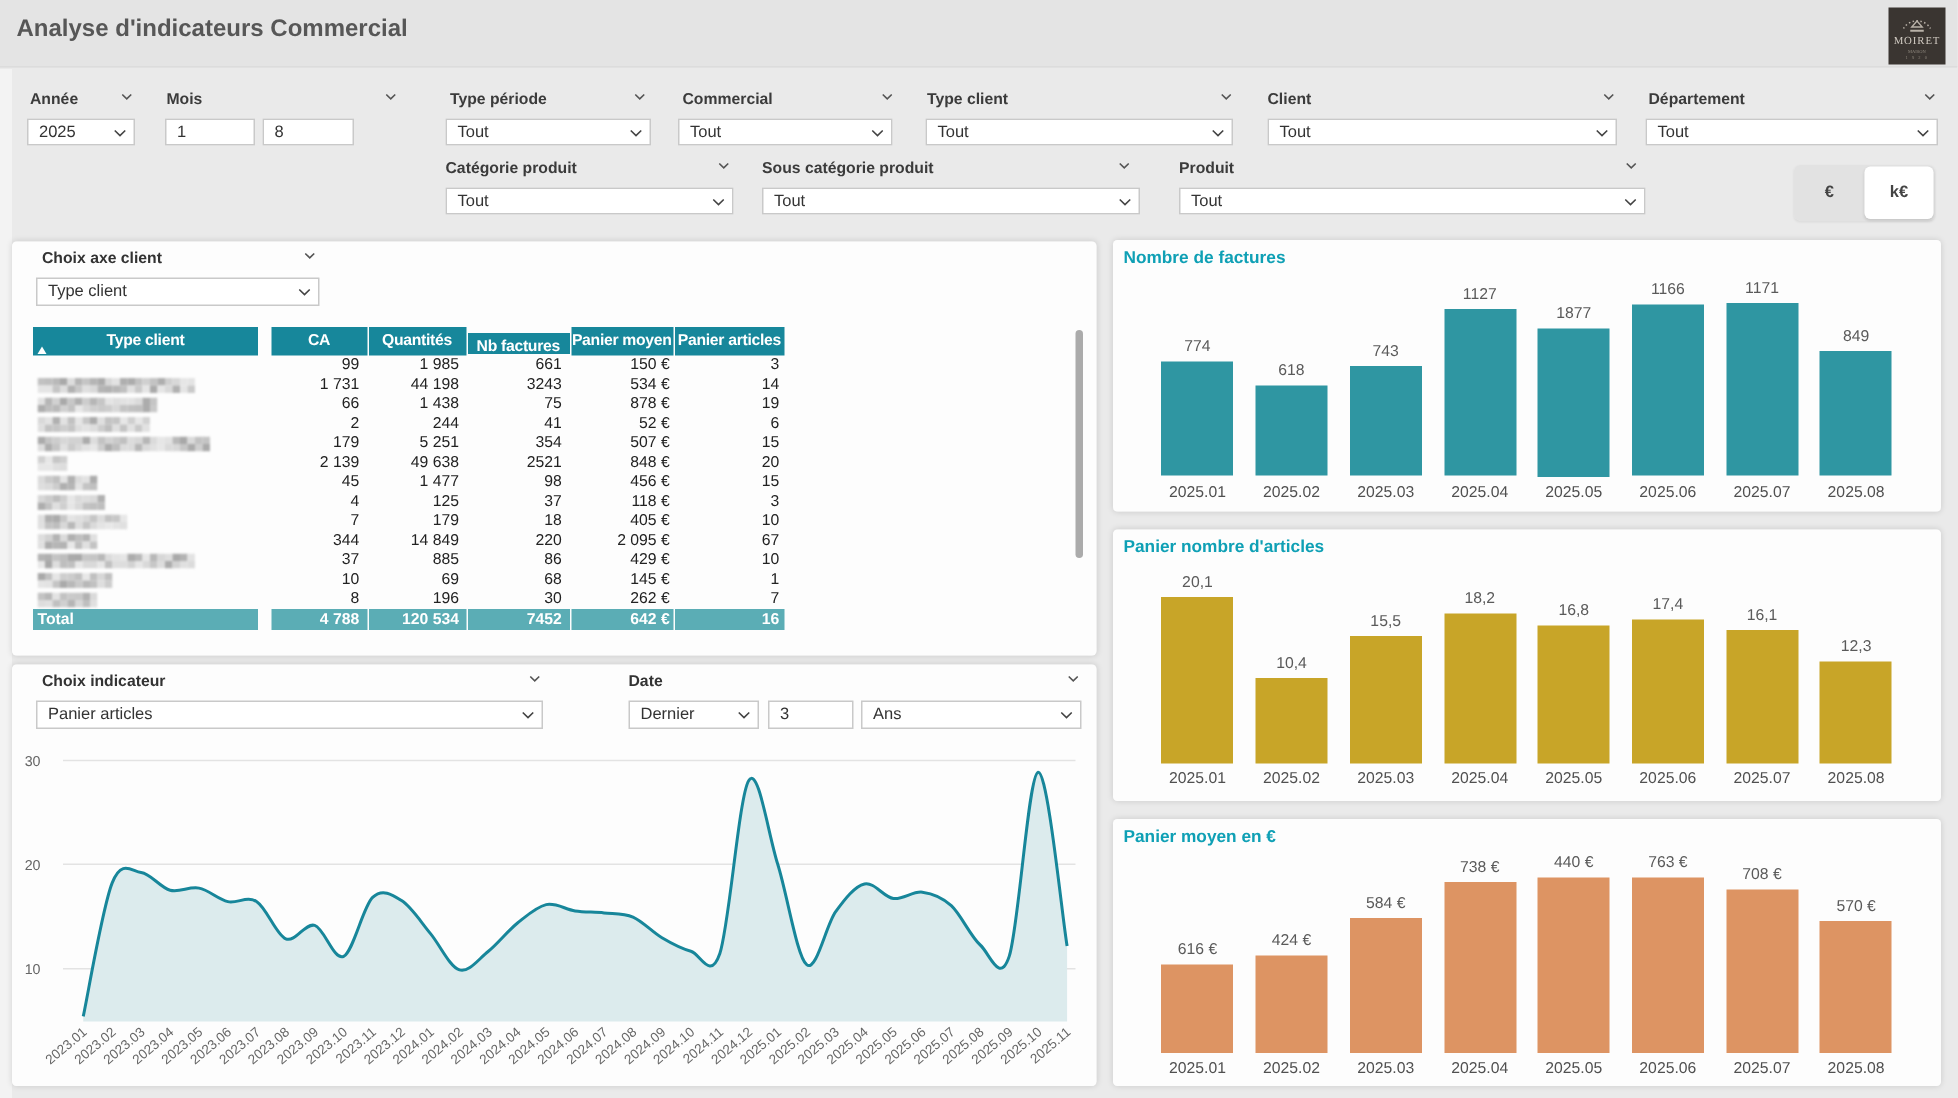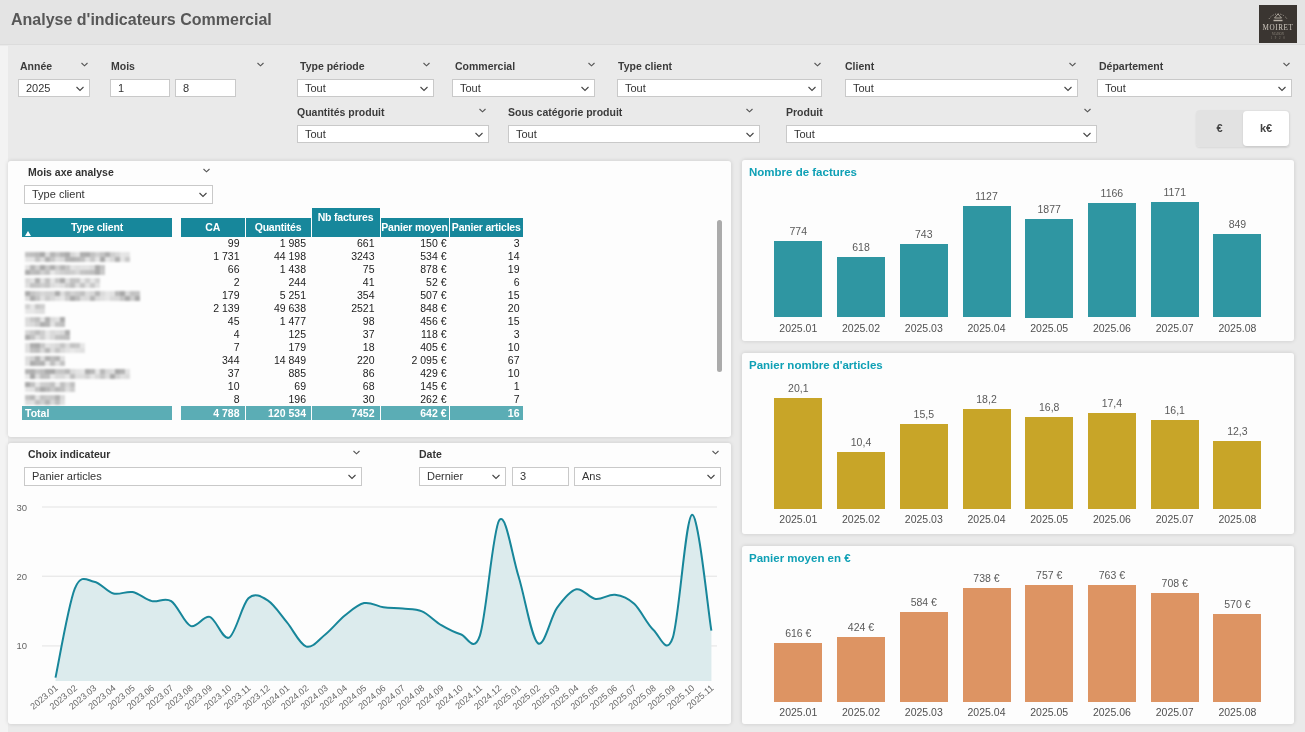--- a/index.html
+++ b/index.html
@@ -83,21 +83,21 @@
     <path d="M0.5 1 L4.0 4.4 L7.5 1" fill="none" stroke="#444" stroke-width="1.1"></path>
   </svg>
 <div class="abs dd" style="left:845px;top:79px;width:233px;height:18px;font-size:11px">Tout</div>
 <svg class="abs" style="left:1064px;top:85.8px" width="8" height="6.4" viewBox="0 0 8 6.4">
     <path d="M0.5 1 L4.0 4.4 L7.5 1" fill="none" stroke="#444" stroke-width="1.1"></path>
   </svg>
 <div class="abs dd" style="left:1097px;top:79px;width:195px;height:18px;font-size:11px">Tout</div>
 <svg class="abs" style="left:1278px;top:85.8px" width="8" height="6.4" viewBox="0 0 8 6.4">
     <path d="M0.5 1 L4.0 4.4 L7.5 1" fill="none" stroke="#444" stroke-width="1.1"></path>
   </svg>
-<div class="abs flabel" style="left:297px;top:106px">Quantités produit</div>
+<div class="abs flabel" style="left:297px;top:106px">Catégorie produit</div>
 <svg class="abs" style="left:479px;top:108px" width="7" height="5.8500000000000005" viewBox="0 0 7 5.8500000000000005">
     <path d="M0.5 1 L3.5 3.8500000000000005 L6.5 1" fill="none" stroke="#555" stroke-width="1.1"></path>
   </svg>
 <div class="abs flabel" style="left:508px;top:106px">Sous catégorie produit</div>
 <svg class="abs" style="left:746px;top:108px" width="7" height="5.8500000000000005" viewBox="0 0 7 5.8500000000000005">
     <path d="M0.5 1 L3.5 3.8500000000000005 L6.5 1" fill="none" stroke="#555" stroke-width="1.1"></path>
   </svg>
 <div class="abs flabel" style="left:786px;top:106px">Produit</div>
 <svg class="abs" style="left:1084px;top:108px" width="7" height="5.8500000000000005" viewBox="0 0 7 5.8500000000000005">
     <path d="M0.5 1 L3.5 3.8500000000000005 L6.5 1" fill="none" stroke="#555" stroke-width="1.1"></path>
@@ -112,34 +112,34 @@
   </svg>
 <div class="abs dd" style="left:786px;top:125px;width:311px;height:18px;font-size:11px">Tout</div>
 <svg class="abs" style="left:1083px;top:131.8px" width="8" height="6.4" viewBox="0 0 8 6.4">
     <path d="M0.5 1 L4.0 4.4 L7.5 1" fill="none" stroke="#444" stroke-width="1.1"></path>
   </svg>
 <div class="abs" style="left:1196px;top:110px;width:94px;height:37px;background:rgba(226,226,226,0.992);border-radius:4px;box-shadow:0 1px 2px rgba(0,0,0,.08)"></div>
 <div class="abs togtxt" style="left:1196px;top:110px;width:47px;height:37px;line-height:37px">€</div>
 <div class="abs" style="left:1243px;top:111px;width:46px;height:35px;background:rgba(255,255,255,0.992);border-radius:4px;box-shadow:0 1px 2px rgba(0,0,0,.12)"></div>
 <div class="abs togtxt" style="left:1243px;top:111px;width:46px;height:35px;line-height:35px">k€</div>
 <div class="abs panel" style="left:8px;top:161px;width:723px;height:276px"></div>
-<div class="abs plabel" style="left:28px;top:166px">Mois axe analyse</div>
+<div class="abs plabel" style="left:28px;top:166px">Choix axe client</div>
 <svg class="abs" style="left:203px;top:168px" width="7" height="5.8500000000000005" viewBox="0 0 7 5.8500000000000005">
     <path d="M0.5 1 L3.5 3.8500000000000005 L6.5 1" fill="none" stroke="#555" stroke-width="1.1"></path>
   </svg>
 <div class="abs dd" style="left:24px;top:185px;width:189px;height:19px;font-size:11px">Type client</div>
 <svg class="abs" style="left:199px;top:192.3px" width="8" height="6.4" viewBox="0 0 8 6.4">
     <path d="M0.5 1 L4.0 4.4 L7.5 1" fill="none" stroke="#444" stroke-width="1.1"></path>
   </svg>
 <div class="abs" style="left:717px;top:220px;width:5px;height:152px;background:#ababab;border-radius:3px"></div>
 <div class="abs th" style="left:22px;top:218px;width:150px;height:19px">Type client</div>
 <div class="abs" style="left:25px;top:231px;width:0;height:0;border-left:3.5px solid transparent;border-right:3.5px solid transparent;border-bottom:5px solid #fff"></div>
 <div class="abs th" style="left:181px;top:218px;width:63.5px;height:19px">CA</div>
 <div class="abs th" style="left:245.5px;top:218px;width:65px;height:19px">Quantités</div>
-<div class="abs th" style="left:311.5px;top:208px;width:68px;height:29px">Nb factures</div>
+<div class="abs th" style="left:311.5px;top:222px;width:68px;height:14px">Nb factures</div>
 <div class="abs th" style="left:380.5px;top:218px;width:68px;height:19px">Panier moyen</div>
 <div class="abs th" style="left:449.5px;top:218px;width:73.5px;height:19px">Panier articles</div>
 <div class="abs td" style="left:181px;top:237.0px;width:58.5px;height:13.0px">99</div>
 <div class="abs td" style="left:245.5px;top:237.0px;width:60.5px;height:13.0px">1&nbsp;985</div>
 <div class="abs td" style="left:311.5px;top:237.0px;width:63px;height:13.0px">661</div>
 <div class="abs td" style="left:380.5px;top:237.0px;width:66px;height:13.0px">150&nbsp;€</div>
 <div class="abs td" style="left:449.5px;top:237.0px;width:70.0px;height:13.0px">3</div>
 <svg class="abs" style="left:25px;top:251.5px;filter:blur(0.8px)" width="105" height="10" viewBox="0 0 105 10">
     <rect x="0" y="0" width="5" height="5" fill="rgb(194,194,194)"></rect>
     <rect x="5" y="0" width="5" height="5" fill="rgb(191,191,191)"></rect>
@@ -677,21 +677,21 @@
 <div class="abs" style="left:837.0px;top:636.7px;width:48.0px;height:65.2px;background:#dd9463"></div>
 <div class="abs vlab" style="left:821.0px;top:620.7px;width:80px">424 €</div>
 <div class="abs clab" style="left:821.0px;top:705.9px;width:80px">2025.02</div>
 <div class="abs" style="left:899.8px;top:612.0px;width:48.0px;height:89.9px;background:#dd9463"></div>
 <div class="abs vlab" style="left:883.8px;top:596.0px;width:80px">584 €</div>
 <div class="abs clab" style="left:883.8px;top:705.9px;width:80px">2025.03</div>
 <div class="abs" style="left:962.5px;top:588.3px;width:48.0px;height:113.6px;background:#dd9463"></div>
 <div class="abs vlab" style="left:946.5px;top:572.3px;width:80px">738 €</div>
 <div class="abs clab" style="left:946.5px;top:705.9px;width:80px">2025.04</div>
 <div class="abs" style="left:1025.2px;top:585.4px;width:48.0px;height:116.5px;background:#dd9463"></div>
-<div class="abs vlab" style="left:1009.2px;top:569.4px;width:80px">757 €</div>
+<div class="abs vlab" style="left:1009.2px;top:569.4px;width:80px">440 €</div>
 <div class="abs clab" style="left:1009.2px;top:705.9px;width:80px">2025.05</div>
 <div class="abs" style="left:1087.9px;top:584.5px;width:48.0px;height:117.4px;background:#dd9463"></div>
 <div class="abs vlab" style="left:1071.9px;top:568.5px;width:80px">763 €</div>
 <div class="abs clab" style="left:1071.9px;top:705.9px;width:80px">2025.06</div>
 <div class="abs" style="left:1150.7px;top:593.0px;width:48.0px;height:108.9px;background:#dd9463"></div>
 <div class="abs vlab" style="left:1134.7px;top:577.0px;width:80px">708 €</div>
 <div class="abs clab" style="left:1134.7px;top:705.9px;width:80px">2025.07</div>
 <div class="abs" style="left:1213.4px;top:614.2px;width:48.0px;height:87.7px;background:#dd9463"></div>
 <div class="abs vlab" style="left:1197.4px;top:598.2px;width:80px">570 €</div>
 <div class="abs clab" style="left:1197.4px;top:705.9px;width:80px">2025.08</div>

